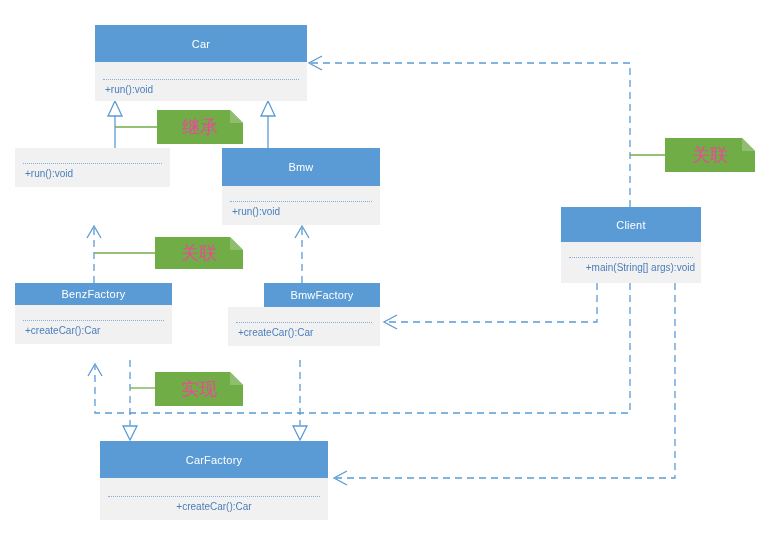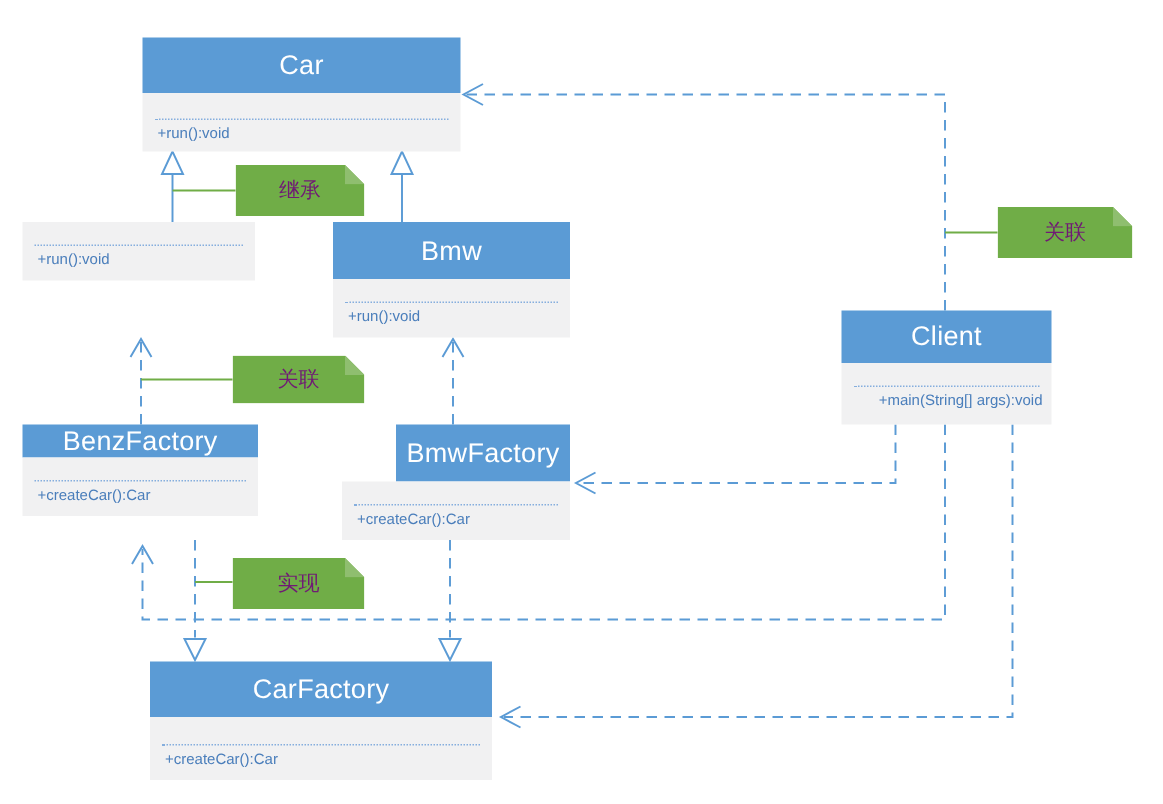--- a/index.html
+++ b/index.html
@@ -5,42 +5,42 @@
   html,body { margin:0; padding:0; background:#ffffff; }
   body { width:775px; height:536px; font-family:"Liberation Sans", sans-serif; }
   .canvas { position:relative; width:775px; height:536px; background:#ffffff; overflow:hidden; }
 
   .connector-layer { position:absolute; left:0; top:0; z-index:1; }
 
   .uml-class { position:absolute; z-index:2; }
   .uml-header {
     background:#5b9bd5; color:#ffffff;
     display:flex; align-items:center; justify-content:center;
-    font-size:18px; letter-spacing:.2px;
+    font-size:11px; letter-spacing:.2px;
   }
   .uml-body { background:#f1f1f2; }
   .uml-attrs { height:15px; margin:0 8px; border-bottom:1px dotted #85aedd; }
   .uml-method {
     color:#4a7ebb; font-size:10px; padding:4px 10px 6px; white-space:nowrap;
   }
 
   .note { position:absolute; z-index:3; }
   .note-bg {
     position:absolute; inset:0; background:#70ad47;
     clip-path:polygon(0 0, calc(100% - 13px) 0, 100% 13px, 100% 100%, 0 100%);
   }
   .note-fold {
     position:absolute; top:0; right:0; width:13px; height:13px;
     background:#8fbe6f;
     clip-path:polygon(0 0, 100% 100%, 0 100%);
   }
   .note-label {
     position:relative; z-index:1; width:100%; height:100%;
     display:flex; align-items:center; justify-content:center;
-    color:#701a75; font-size:14px;
+    color:#ec4899; font-size:18px;
   }
 </style>
 </head>
 <body>
 
 <div class="canvas">
 
   <svg class="connector-layer" width="775" height="536" viewBox="0 0 775 536">
 
     <g>
@@ -138,40 +138,40 @@
     <div class="uml-header" style="height:22px;">
       <span>BenzFactory</span>
     </div>
     <div class="uml-body" style="height:39px;">
       <div class="uml-attrs"></div>
       <div class="uml-method">+createCar():Car</div>
     </div>
   </div>
 
   <div class="uml-class" style="left:228px; top:283px; width:152px;">
-    <div class="uml-header" style="height:38px;margin-left:36px;">
+    <div class="uml-header" style="height:24px;margin-left:36px;">
       <span>BmwFactory</span>
     </div>
     <div class="uml-body" style="height:39px;">
       <div class="uml-attrs"></div>
       <div class="uml-method">+createCar():Car</div>
     </div>
   </div>
 
   <div class="uml-class" style="left:561px; top:207px; width:140px;">
     <div class="uml-header" style="height:35px;">
       <span>Client</span>
     </div>
     <div class="uml-body" style="height:41px;">
       <div class="uml-attrs"></div>
       <div class="uml-method" style="padding:4px 6px 6px;text-align:right;">+main(String[] args):void</div>
     </div>
   </div>
 
-  <div class="uml-class" style="left:100px; top:441px; width:228px;">
+  <div class="uml-class" style="left:100px; top:441px; width:228px;text-align:center;">
     <div class="uml-header" style="height:37px;">
       <span>CarFactory</span>
     </div>
     <div class="uml-body" style="height:42px;">
       <div class="uml-attrs" style="height:18px;"></div>
       <div class="uml-method">+createCar():Car</div>
     </div>
   </div>
 
   <div class="note" style="left:157px; top:110px; width:86px; height:34px;">

